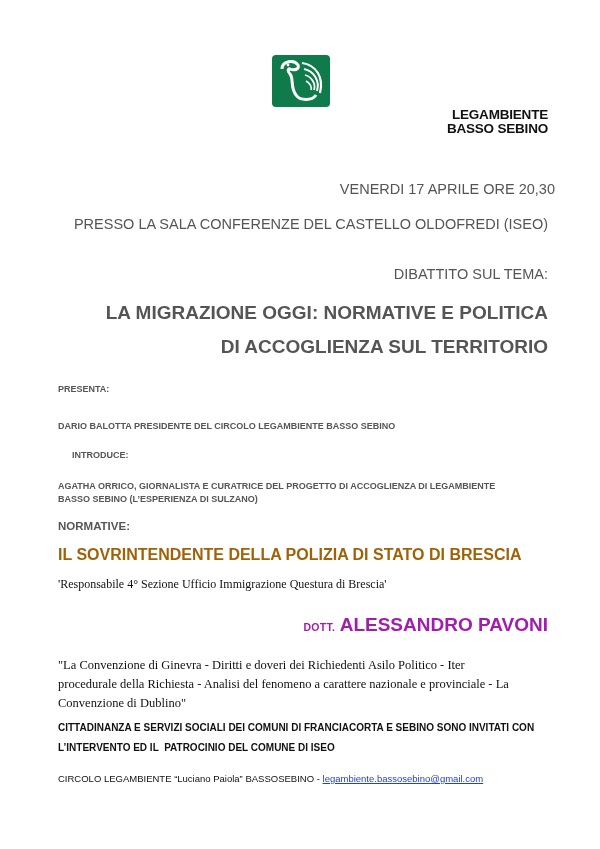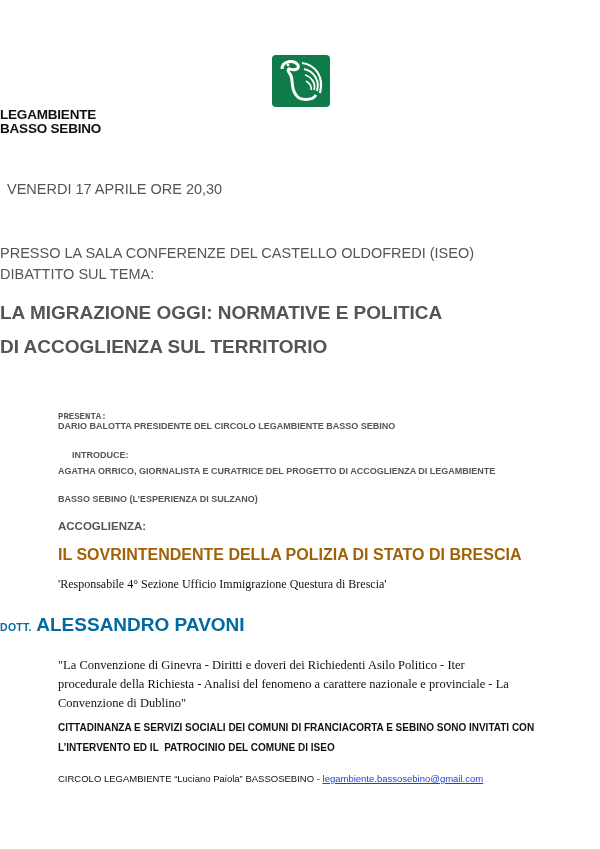--- a/index.html
+++ b/index.html
@@ -1,27 +1,27 @@
 <!DOCTYPE html>
 <html><head>
 <meta charset="utf-8">
 <style>
   html, body { margin: 0; padding: 0; background: #ffffff; }
   body { width: 600px; height: 849px; position: relative; overflow: hidden; font-family: "Liberation Sans", sans-serif; color: #555555; }
   .abs { position: absolute; }
-  .center { left: 0; width: 540px; text-align: left; }
+  .center { left: 8px; width: 540px; text-align: right; }
   #logo { left: 272px; top: 55px; width: 58px; height: 52px; }
   .logo-text { font-weight: bold; color: #111111; font-size: 13.5px; line-height: 14px; letter-spacing: -0.2px; }
   .event-line { font-size: 14.5px; color: #555555; }
   .main-title { font-size: 19px; font-weight: bold; color: #555555; line-height: 34px; }
   .small-bold { font-size: 9px; font-weight: bold; color: #555555; left: 58px; }
   .mid-bold { font-size: 11.5px; font-weight: bold; color: #555555; left: 58px; }
   .big-bold { font-size: 16px; font-weight: bold; color: #a16207; left: 58px; }
   .serif { font-family: "Liberation Serif", serif; color: #111111; }
-  .speaker { font-weight: bold; color: #0369a1; }
+  .speaker { font-weight: bold; color: #a21caf; }
   .speaker .dott { font-size: 10.5px; letter-spacing: 0.3px; }
   .speaker .name { font-size: 19px; }
   .invite { font-size: 10px; font-weight: bold; color: #111111; left: 58px; line-height: 20px; }
   .footer { font-size: 9.5px; color: #111111; left: 58px; }
   .footer a { color: #1f3fd6; text-decoration: underline; }
 </style>
 </head>
 <body>
 
 <div id="logo" class="abs">
@@ -34,33 +34,33 @@
     <path d="M32 14 C42 16 48 26 45 36" fill="none" stroke="#ffffff" stroke-width="2"></path>
     <path d="M33 20 C40 22 44 29 42 35" fill="none" stroke="#ffffff" stroke-width="1.8"></path>
     <path d="M34 26 C38 28 40 32 39 35" fill="none" stroke="#ffffff" stroke-width="1.6"></path>
     <circle cx="16" cy="10" r="1.4" fill="#ffffff"></circle>
   </svg>
 </div>
 <div class="abs center logo-text" style="top:108px;">LEGAMBIENTE</div>
 <div class="abs center logo-text" style="top:122px;">BASSO SEBINO</div>
 
 <div class="abs center event-line" style="top:181px;padding-left:7px;">VENERDI 17 APRILE ORE 20,30</div>
-<div class="abs center event-line" style="top:216px;margin-top:29px;">PRESSO LA SALA CONFERENZE DEL CASTELLO OLDOFREDI (ISEO)</div>
+<div class="abs center event-line" style="top:216px;">PRESSO LA SALA CONFERENZE DEL CASTELLO OLDOFREDI (ISEO)</div>
 <div class="abs center event-line" style="top:266px;">DIBATTITO SUL TEMA:</div>
 
 <div class="abs center main-title" style="top:296px;">LA MIGRAZIONE OGGI: NORMATIVE E POLITICA</div>
 <div class="abs center main-title" style="top:330px;">DI ACCOGLIENZA SUL TERRITORIO</div>
 
-<div class="abs small-bold" style="top:412px;font-family:Liberation Mono, monospace;">PRESENTA:</div>
+<div class="abs small-bold" style="top:384px;">PRESENTA:</div>
 <div class="abs small-bold" style="top:421px;">DARIO BALOTTA PRESIDENTE DEL CIRCOLO LEGAMBIENTE BASSO SEBINO</div>
 <div class="abs small-bold" style="top:450px;padding-left:14px;">INTRODUCE:</div>
-<div class="abs small-bold" style="top:466px;">AGATHA ORRICO, GIORNALISTA E CURATRICE DEL PROGETTO DI ACCOGLIENZA DI LEGAMBIENTE</div>
+<div class="abs small-bold" style="top:481px;">AGATHA ORRICO, GIORNALISTA E CURATRICE DEL PROGETTO DI ACCOGLIENZA DI LEGAMBIENTE</div>
 <div class="abs small-bold" style="top:494px;">BASSO SEBINO (L’ESPERIENZA DI SULZANO)</div>
 
-<div class="abs mid-bold" style="top:520px;">ACCOGLIENZA:</div>
+<div class="abs mid-bold" style="top:520px;">NORMATIVE:</div>
 <div class="abs big-bold" style="top:546px;">IL SOVRINTENDENTE DELLA POLIZIA DI STATO DI BRESCIA</div>
 
 <div class="abs serif" style="top:577px; left:58px; font-size:12px;">'Responsabile 4° Sezione Ufficio Immigrazione Questura di Brescia'</div>
 
 <div class="abs center speaker" style="top:614px;">
   <span class="dott">DOTT.</span>
   <span class="name">ALESSANDRO PAVONI</span>
 </div>
 
 <div class="abs serif" style="top:656px; left:58px; font-size:12.5px; line-height:19px;">

